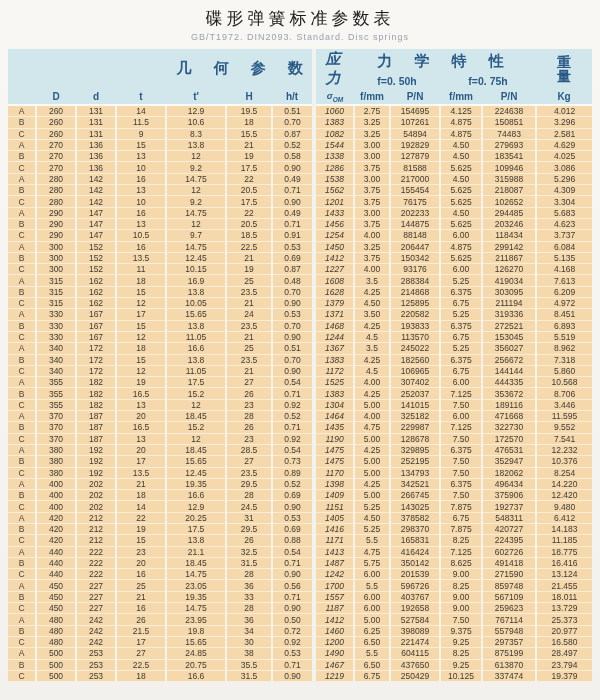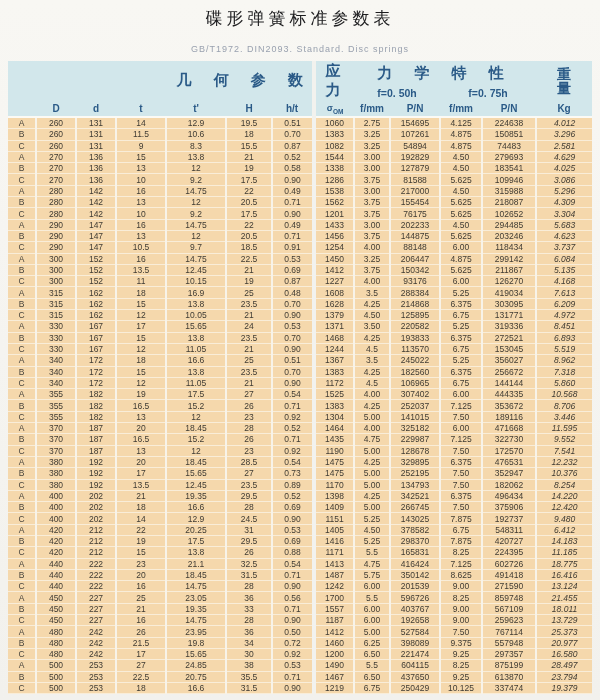--- a/index.html
+++ b/index.html
@@ -10,21 +10,21 @@
   }
   .page { width:600px; height:700px; background:linear-gradient(#f8f7f3,#f2f1ed); }
 
   .title {
     padding-top:7px; text-align:center;
     font-family:"Liberation Serif", serif;
     font-size:17px; letter-spacing:4px; color:#1d1d1f;
   }
   .subtitle {
     text-align:center; font-size:9px; letter-spacing:1px;
-    color:#99a1af; margin-top:14px;
+    color:#99a1af; margin-top:2px;
   }
 
   .tablewrap { margin:7px 8px 0 8px; }
   table {
     border-collapse:collapse; table-layout:fixed; width:584px;
   }
   thead th {
     background:#d2e7eb; color:#2a5a87; font-weight:bold;
     padding:0; vertical-align:middle; text-align:center;
   }
@@ -38,22 +38,22 @@
   .sig-sub  { font-size:6.5px; vertical-align:sub; }
 
   tbody td {
     background:#f5d8ac;
     border-right:2px solid #f8f3e8;
     border-bottom:1px solid #f9edd8;
     font-size:8.5px; line-height:10px; height:10.3px;
     text-align:center; color:#3f3b33; padding:0;
     white-space:nowrap; overflow:hidden;
   }
-  tbody td:last-child { border-right:none;font-style:italic; }
-  tbody td.sep-left, thead th.sep-left { border-left:4px solid #f2f2ee; }
+  tbody td:last-child { border-right:none; }
+  tbody td.sep-left, thead th.sep-left { border-left:4px solid #f2f2ee;font-style:italic; }
   tbody tr td:first-child { color:#4a463e; }
 </style>
 </head>
 <body>
 
 <div class="page">
   <div class="title">碟形弹簧标准参数表</div>
   <div class="subtitle">GB/T1972. DIN2093. Standard. Disc springs</div>
 
   <div class="tablewrap">
@@ -364,21 +364,21 @@
             <td>315</td>
             <td>162</td>
             <td>12</td>
             <td>10.05</td>
             <td>21</td>
             <td>0.90</td>
             <td class="sep-left">1379</td>
             <td>4.50</td>
             <td>125895</td>
             <td>6.75</td>
-            <td>131771</td>
+            <td>211194</td>
             <td>4.972</td>
           </tr>
           <tr>
             <td>A</td>
             <td>330</td>
             <td>167</td>
             <td>17</td>
             <td>15.65</td>
             <td>24</td>
             <td>0.53</td>

